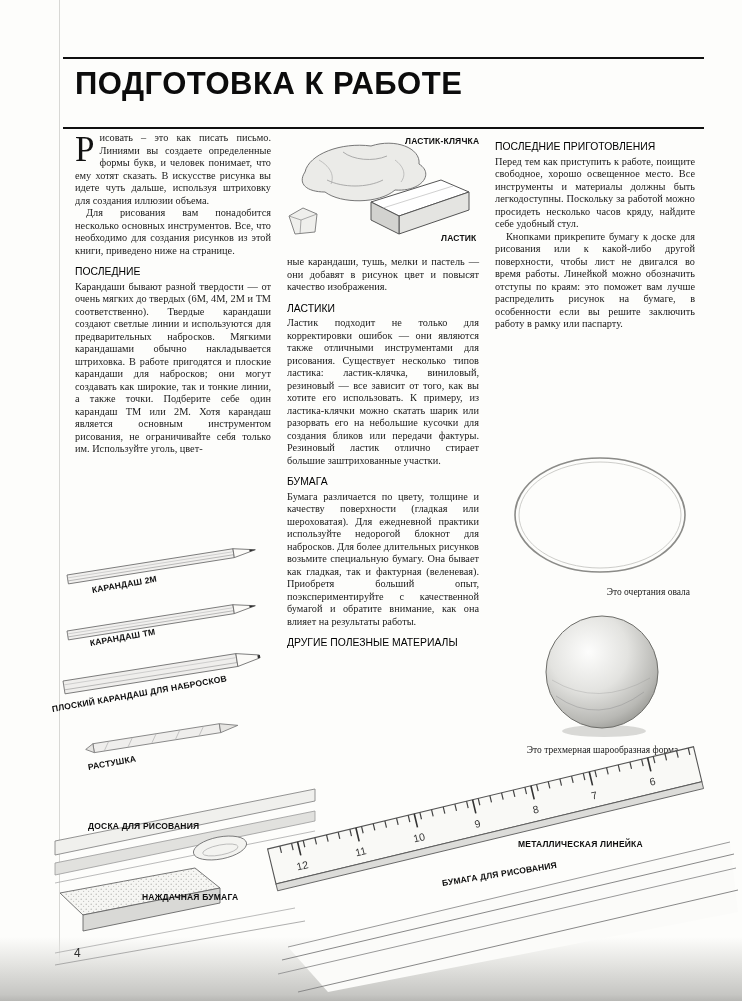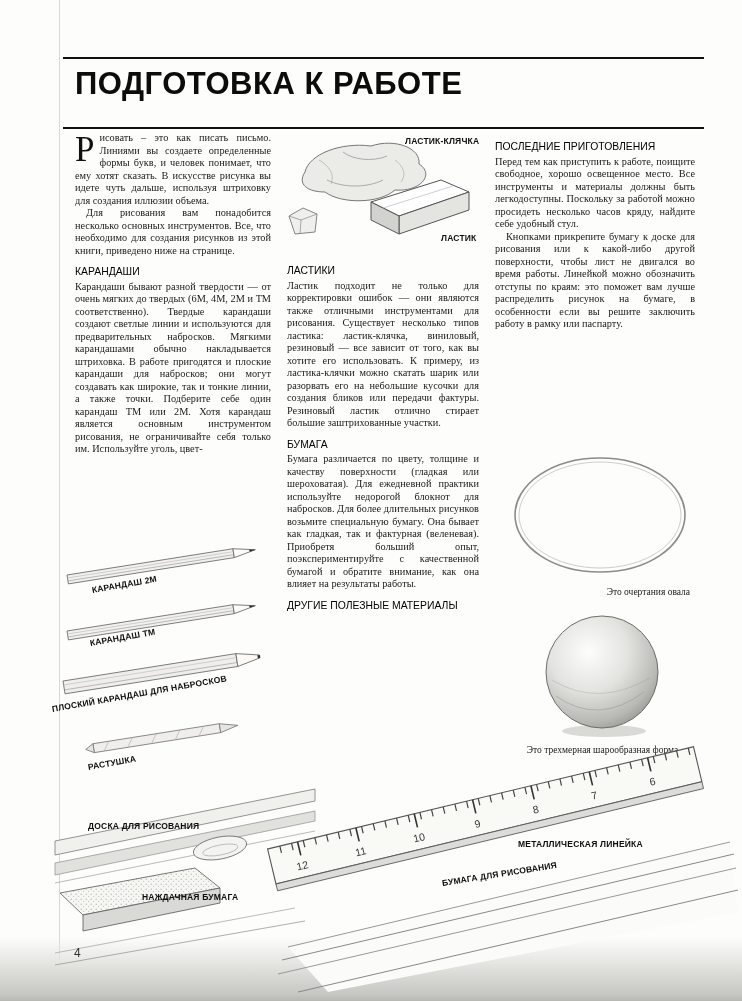--- a/index.html
+++ b/index.html
@@ -55,25 +55,26 @@
 
 <div class="title-wrap">
   <div class="rule"></div>
   <h1>ПОДГОТОВКА К РАБОТЕ</h1>
   <div class="rule"></div>
 </div>
 
 <div class="col" style="left:75px; top:132px; width:196px;">
   <p><span class="dropcap">Р</span><span>исовать – это как писать письмо. Линиями вы создаете определенные формы букв, и человек понимает, что ему хотят сказать. В искусстве рисунка вы идете чуть дальше, используя штриховку для создания иллюзии объема.</span></p>
   <p class="ind">Для рисования вам понадобится несколько основных инструментов. Все, что необходимо для создания рисунков из этой книги, приведено ниже на странице.</p>
-  <h3>КАРАНДАШИ</h3>
+  <h3>ПОСЛЕДНИЕ</h3>
   <p>Карандаши бывают разной твердости — от очень мягких до твердых (6М, 4М, 2М и ТМ соответственно). Твердые карандаши создают светлые линии и используются для предварительных набросков. Мягкими карандашами обычно накладывается штриховка. В работе пригодятся и плоские карандаши для набросков; они могут создавать как широкие, так и тонкие линии, а также точки. Подберите себе один карандаш ТМ или 2М. Хотя карандаш является основным инструментом рисования, не ограничивайте себя только им. Используйте уголь, цвет-</p>
 </div>
 
 <div class="col" style="left:287px; top:256px; width:192px;">
+  <p>ные карандаши, тушь, мелки и пастель — они добавят в рисунок цвет и повысят качество изображения.</p>
   <h3>ЛАСТИКИ</h3>
   <p>Ластик подходит не только для корректировки ошибок — они являются также отличными инструментами для рисования. Существует несколько типов ластика: ластик-клячка, виниловый, резиновый — все зависит от того, как вы хотите его использовать. К примеру, из ластика-клячки можно скатать шарик или разорвать его на небольшие кусочки для создания бликов или передачи фактуры. Резиновый ластик отлично стирает большие заштрихованные участки.</p>
   <h3>БУМАГА</h3>
   <p>Бумага различается по цвету, толщине и качеству поверхности (гладкая или шероховатая). Для ежедневной практики используйте недорогой блокнот для набросков. Для более длительных рисунков возьмите специальную бумагу. Она бывает как гладкая, так и фактурная (веленевая). Приобретя больший опыт, поэкспериментируйте с качественной бумагой и обратите внимание, как она влияет на результаты работы.</p>
   <h3>ДРУГИЕ ПОЛЕЗНЫЕ МАТЕРИАЛЫ</h3>
 </div>
 
 <div class="col" style="left:495px; top:132px; width:200px;">
   <h3>ПОСЛЕДНИЕ ПРИГОТОВЛЕНИЯ</h3>
   <p>Перед тем как приступить к работе, поищите свободное, хорошо освещенное место. Все инструменты и материалы должны быть легкодоступны. Поскольку за работой можно просидеть несколько часов кряду, найдите себе удобный стул.</p>

